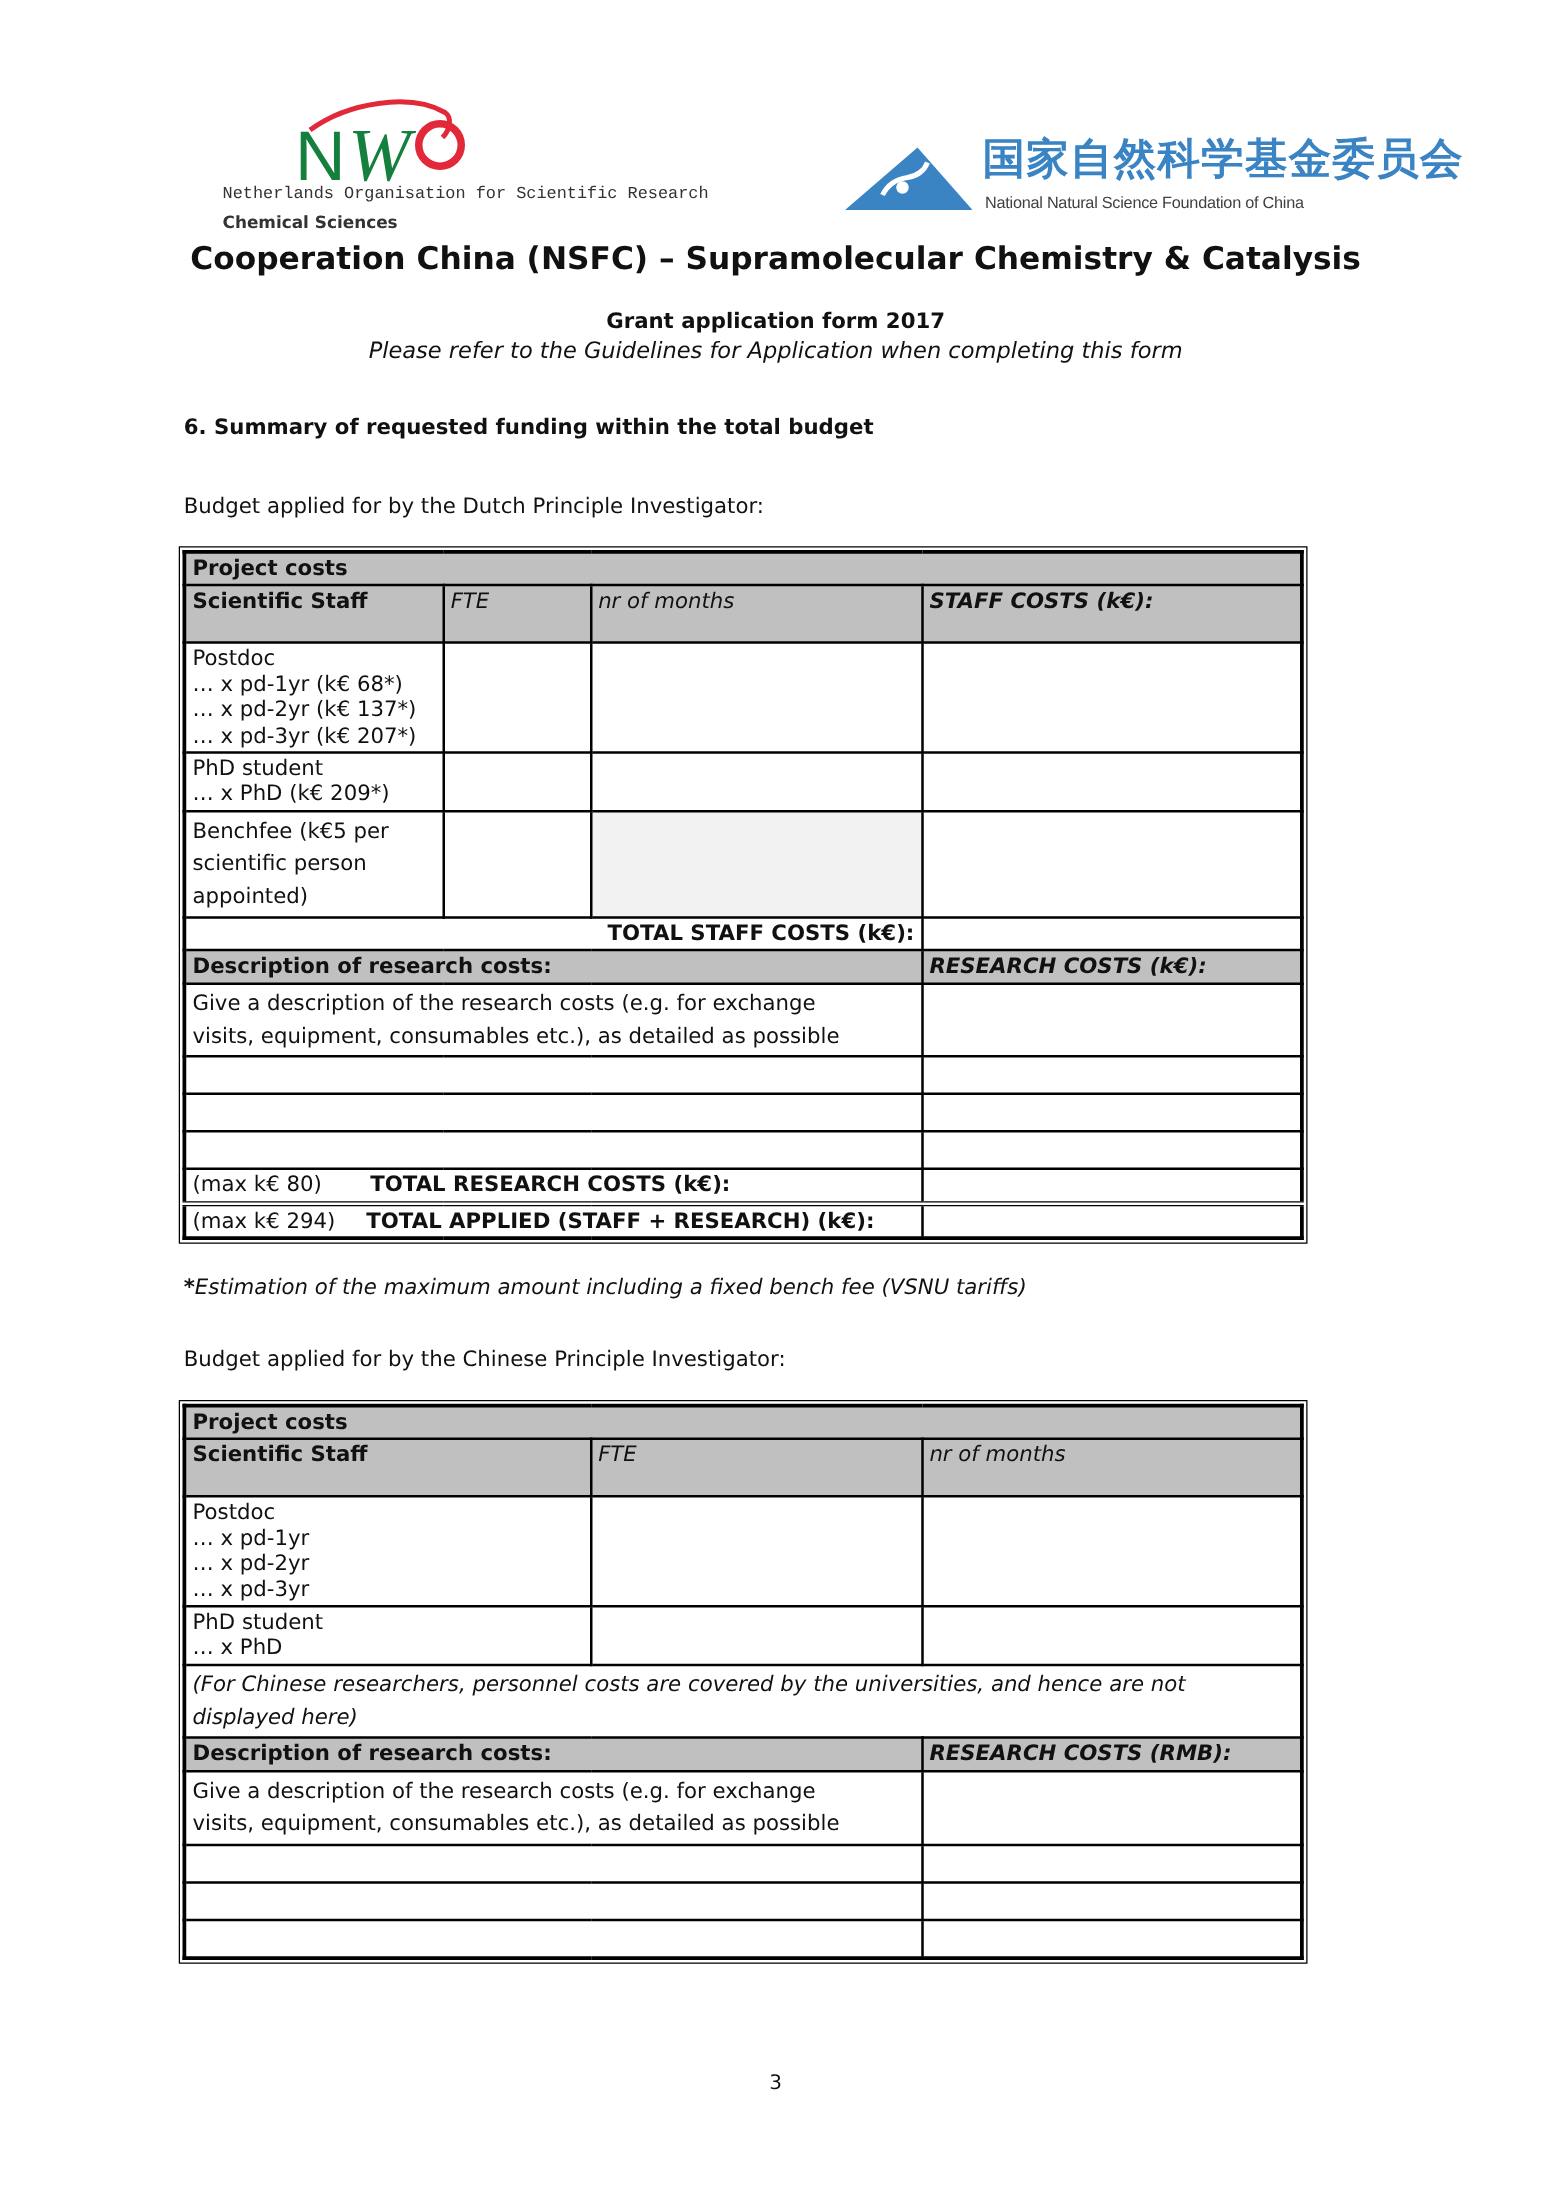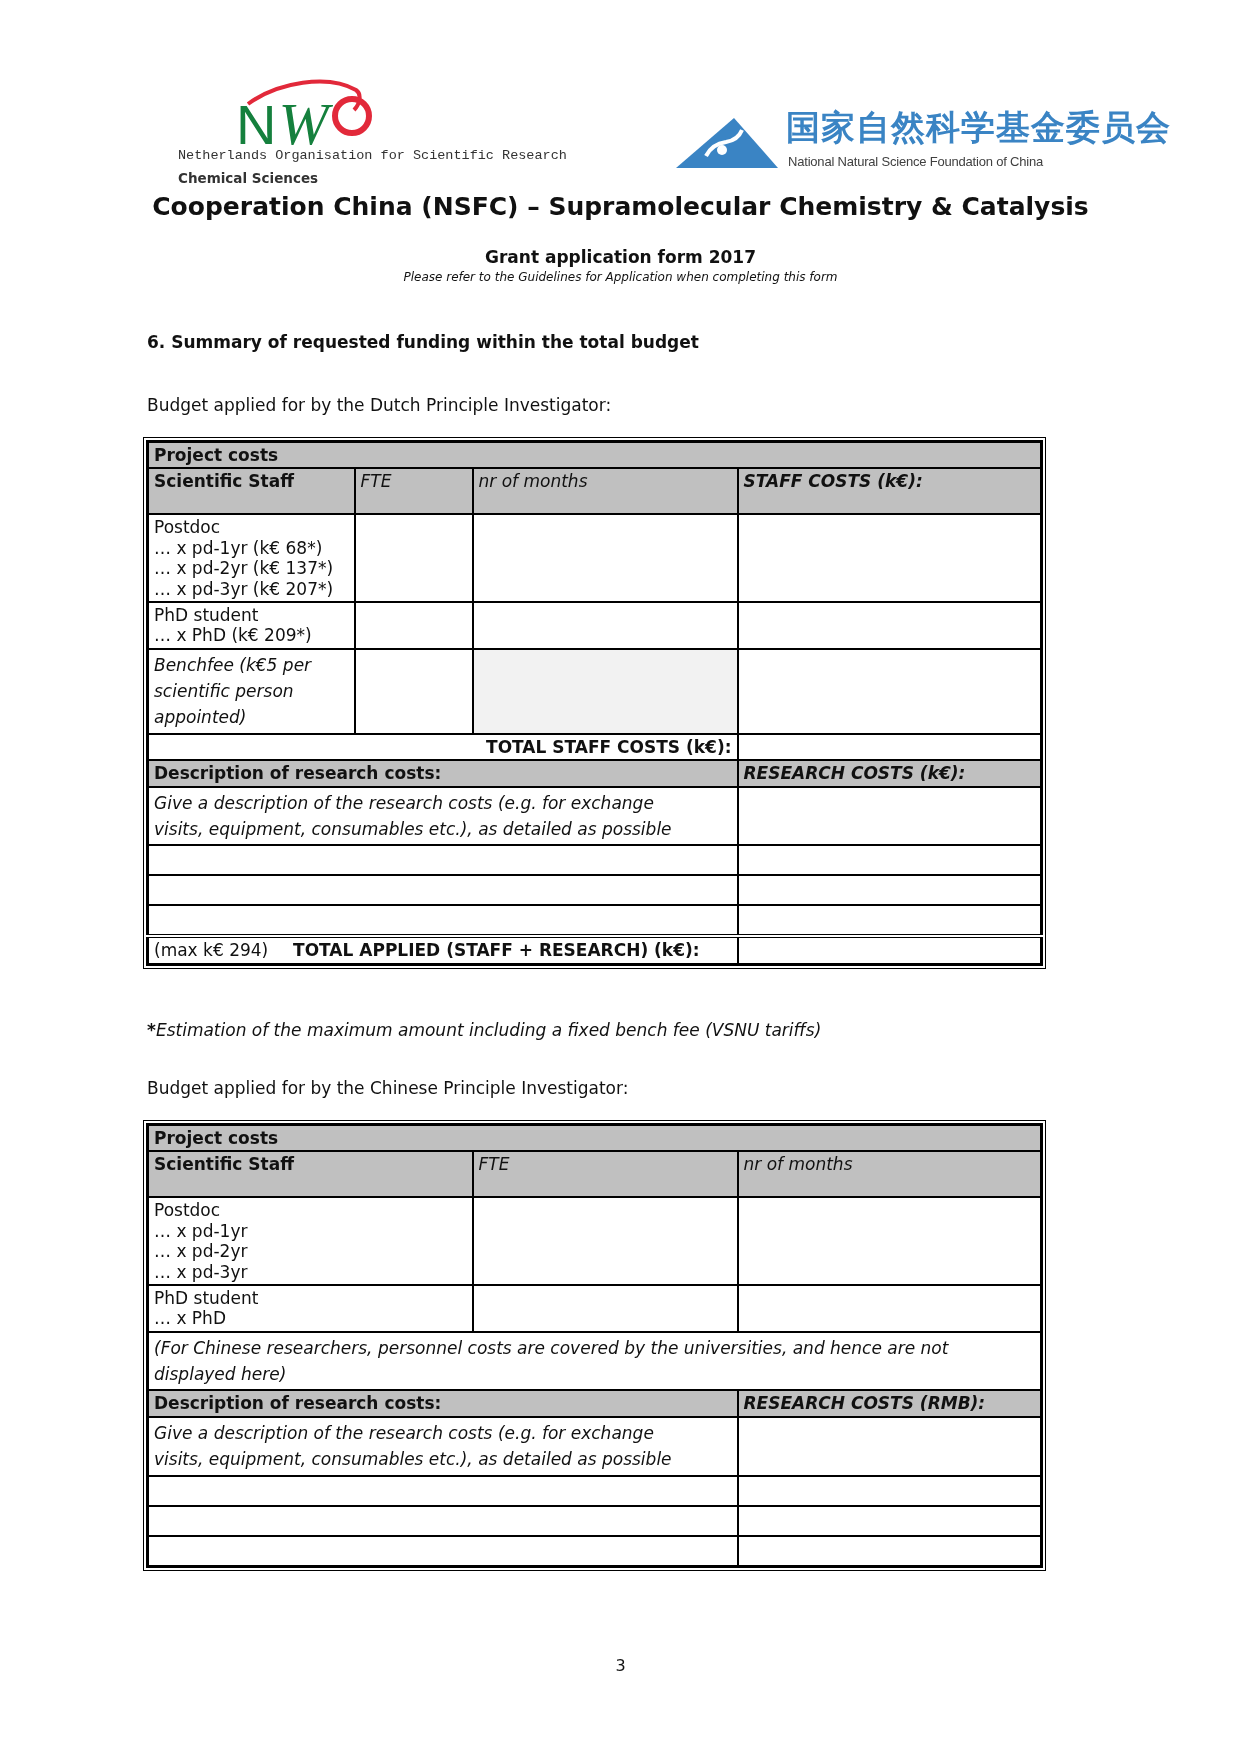--- a/index.html
+++ b/index.html
@@ -22,35 +22,35 @@
   .nsfc-logo { left:676px; top:108px; width:400px; height:70px; }
   .nsfc-tri { position:absolute; left:0; top:8px; width:102px; height:54px; }
   .nsfc-cn { position:absolute; left:110px; top:2px; font-size:34px; font-weight:bold; color:#3a84c4;
              letter-spacing:1px; white-space:nowrap; line-height:1; }
   .nsfc-en { position:absolute; left:112px; top:46px; font-family:"Liberation Sans", sans-serif;
              font-size:13px; color:#404040; white-space:nowrap; letter-spacing:-0.2px; }
 
   
   .title { left:0; width:1241px; top:192px; text-align:center; font-size:25px; font-weight:bold; }
   .subtitle { left:0; width:1241px; top:226px; text-align:center; font-size:17px; font-weight:bold;margin-top:21px; }
-  .guidance { left:0; width:1241px; top:270px; text-align:center; font-size:12px; font-style:italic; }
+  .guidance { left:0; width:1241px; top:270px; text-align:center; font-size:18px; font-style:italic; }
   .section { left:147px; top:332px; font-size:17px; font-weight:bold; }
   .intro { left:147px; font-size:17px; }
 
   
   .tbl-wrap { position:absolute; left:143px; width:903px; border:1px solid #000; padding:2px; box-sizing:border-box; }
   table.budget { width:100%; border-collapse:collapse; border:3px solid #000; table-layout:fixed;
                  font-size:17px; line-height:1.2; }
   table.budget td { border:2px solid #000; padding:2px 5px; vertical-align:top; }
   td.hdr { background:#c0c0c0; }
   td.bold { font-weight:bold; }
   td.center { text-align:left;font-style:italic; }
   td.right { text-align:right; }
   td.disabled { background:#f2f2f2; }
-  td.tall { line-height:1.55;font-style:italic; }
+  td.tall { line-height:1.55; }
   tr.dbl-top td { border-top:4px double #000; }
   .italic { font-style:italic; }
   td.empty { height:24px; }
 
   .footnote { left:147px; top:1020px; font-size:17px; font-style:italic; }
   .footnote b { font-style:normal; }
   .page-num { left:0; width:1241px; top:1656px; text-align:center; font-size:16px; }
 </style>
 </head>
 <body>
@@ -148,20 +148,28 @@
     <td class="empty"></td>
   </tr>
   <tr>
     <td colspan="3" class="empty"></td>
     <td class="empty"></td>
   </tr>
   <tr>
     <td colspan="3" class="empty"></td>
     <td class="empty"></td>
   </tr>
+  <tr>
+    <td colspan="3">
+      <span>(max k€ 80)</span>
+      <span style="display:inline-block;width:28px;"></span>
+      <b>TOTAL RESEARCH COSTS (k€):</b>
+    </td>
+    <td></td>
+  </tr>
   <tr class="dbl-top">
     <td colspan="3">
       <span>(max k€ 294)</span>
       <span style="display:inline-block;width:14px;"></span>
       <b>TOTAL APPLIED (STAFF + RESEARCH) (k€):</b>
     </td>
     <td></td>
   </tr>
 </tbody>
     </table>

